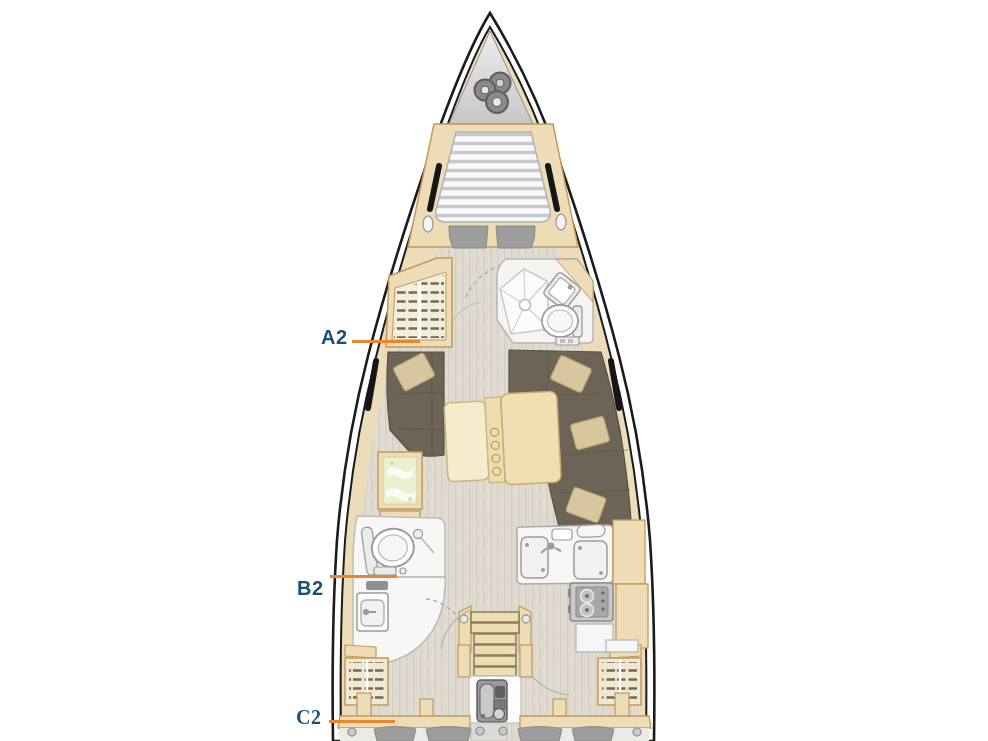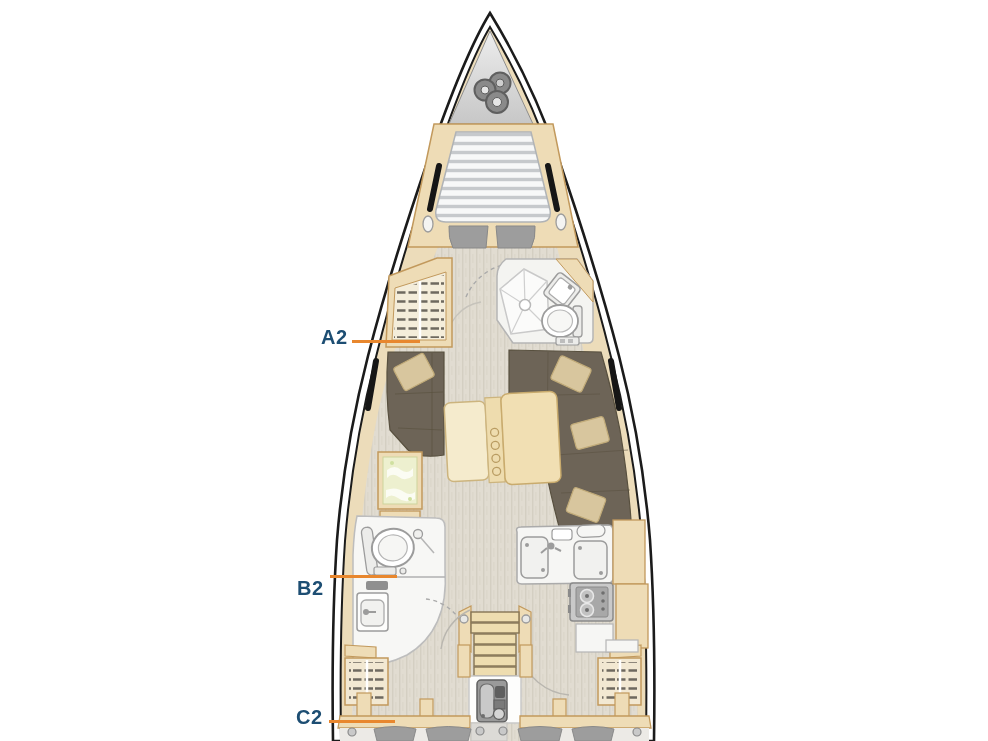--- a/index.html
+++ b/index.html
@@ -274,16 +274,16 @@
     </g>
   </g>
 </svg>
 
 <div class="cabin-label" style="left:321px;top:327px;">A2</div>
 <div class="leader" style="left:352px;top:340px;width:68px;"></div>
 
 <div class="cabin-label" style="left:297px;top:578px;">B2</div>
 <div class="leader" style="left:330px;top:575px;width:67px;"></div>
 
-<div class="cabin-label" style="left:296px;top:707px;">C2</div>
+<div class="cabin-label" style="left:296px;top:707px;font-family:Liberation Serif, serif;">C2</div>
 <div class="leader" style="left:329px;top:720px;width:66px;"></div>
 
 </div>
 
 </body></html>

